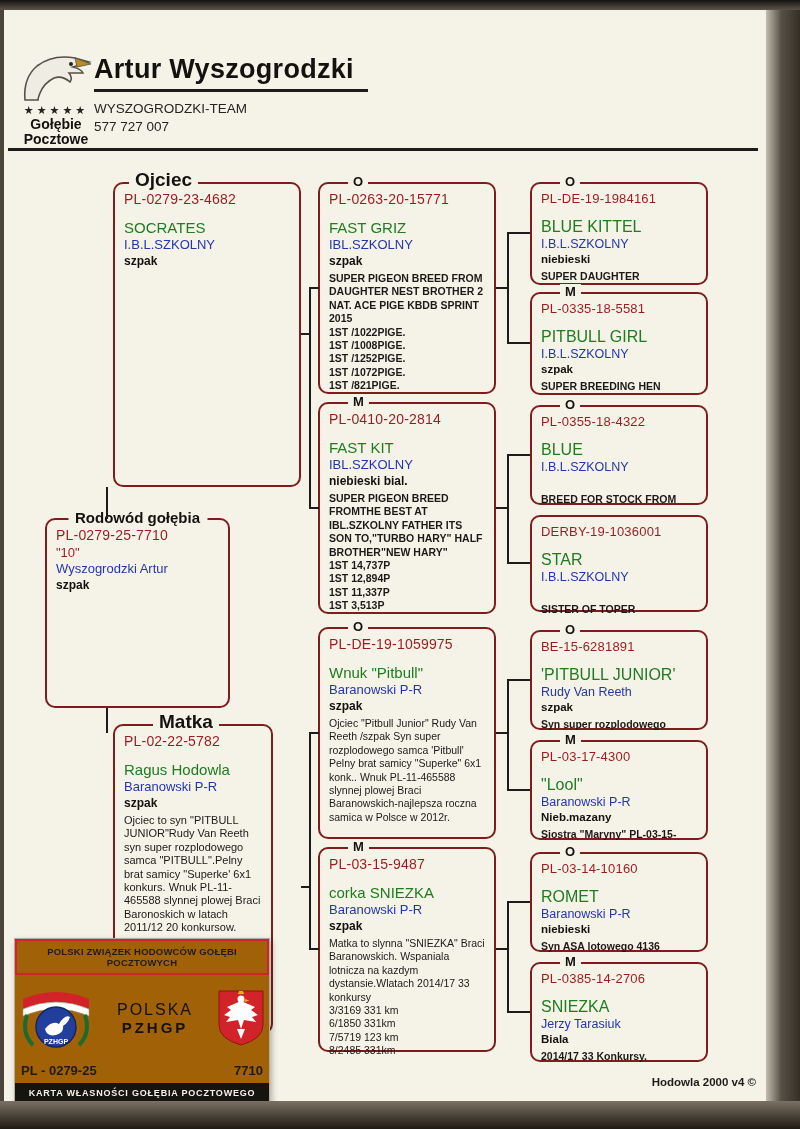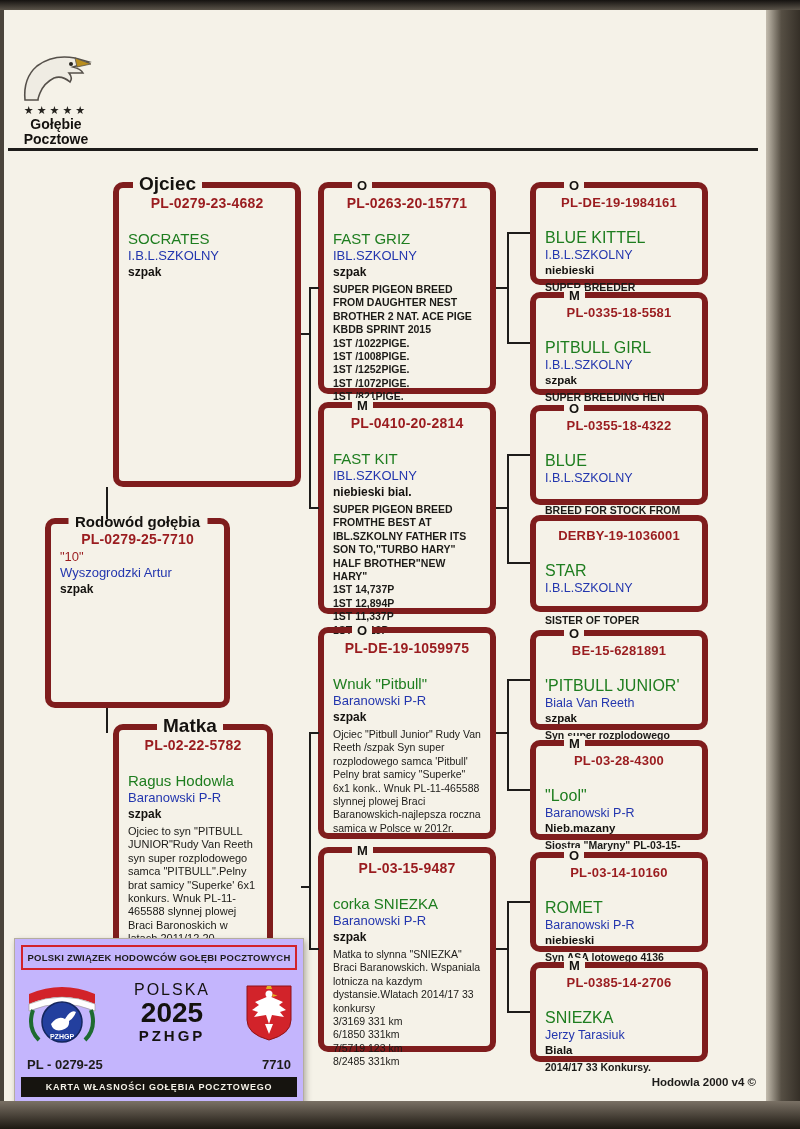--- a/index.html
+++ b/index.html
@@ -18,47 +18,47 @@
   .title-block{position:absolute;left:94px;top:54px;}
   .title{display:inline-block;font-size:27px;font-weight:bold;letter-spacing:.3px;color:#14120f;
          border-bottom:3px solid #1d1c1a;padding:0 14px 4px 0;}
   .team{margin-top:9px;font-size:13.5px;color:#26241f;}
   .phone{margin-top:3px;font-size:13.5px;color:#26241f;}
   .results{position:absolute;right:44px;top:52px;text-align:right;font-size:11px;font-weight:bold;
            line-height:14.3px;color:#1d1c1a;}
   .hrule{position:absolute;left:8px;top:148px;width:750px;height:3px;background:#1d1c1a;}
 
   
-  .pbox{position:absolute;box-sizing:border-box;border:6px solid #7f1d1d;border-radius:10px;
+  .pbox{position:absolute;box-sizing:border-box;border:2px solid #7f1d1d;border-radius:10px;
         padding:7px 9px 5px 9px;background:transparent;}
   .biglabel{position:absolute;top:-15px;background:#f5f2e8;padding:0 6px;font-weight:bold;
             font-size:19px;color:#14120f;white-space:nowrap;}
   .midlabel{position:absolute;top:-11px;left:50%;transform:translateX(-50%);background:#f5f2e8;
             padding:0 7px;font-weight:bold;font-size:15px;color:#14120f;white-space:nowrap;}
   .tab{position:absolute;top:-10px;left:28px;background:#f5f2e8;padding:0 5px;font-weight:bold;
        font-size:13px;color:#14120f;}
-  .ring{font-weight:bold;font-size:14px;color:var(--ring-red,#9a1c1f);letter-spacing:.2px;text-align:center;}
-  .pname{font-size:15px;color:var(--name-green,#1e7d1f);margin-top:19px;}
+  .ring{font-weight:normal;font-size:14px;color:var(--ring-red,#9a1c1f);letter-spacing:.2px;}
+  .pname{font-size:15px;color:var(--name-green,#1e7d1f);margin-top:12px;}
   .club{font-size:13px;color:var(--club-blue,#2336ae);margin-top:1px;}
   .pcolor{font-size:12px;font-weight:bold;color:#14120f;margin-top:2px;min-height:14px;}
   .notes{font-size:10.5px;line-height:13.4px;color:#1b1a17;margin-top:4px;white-space:pre-line;}
   .notes.b{font-weight:bold;}
   .g3 .ring{font-size:13px;}
   .g3 .pname{font-size:16px;}
   .g3 .club{font-size:12.5px;}
   .g3 .pcolor{font-size:11.5px;min-height:15px;}
   .g3 .notes{margin-top:2px;font-weight:bold;}
   .subjname{font-size:13px;color:var(--ring-red,#9a1c1f);margin-top:2px;}
 
   .ln{position:absolute;background:#1d1c1a;}
 
   
-  .card{position:absolute;left:14px;top:938px;width:290px;height:166px;box-sizing:border-box;
-        background:#c4b5fd;border:1px solid #b4ad9f;box-shadow:2px 3px 6px rgba(20,15,5,.3);
-        padding:6px;display:flex;flex-direction:column;z-index:6;}
+  .card{position:absolute;left:14px;top:938px;width:256px;height:166px;box-sizing:border-box;
+        background:#a16207;border:1px solid #b4ad9f;box-shadow:2px 3px 6px rgba(20,15,5,.3);
+        display:flex;flex-direction:column;z-index:6;}
   .fed{border:2px solid var(--fed-red,#d2232a);font-size:9.5px;font-weight:bold;text-align:center;
        padding:5px 2px;color:#1d1c1a;letter-spacing:.2px;}
   .emblems{flex:1;display:flex;align-items:center;justify-content:space-between;padding:2px 4px;}
   .cardcenter{flex:1;text-align:center;}
   .polska{font-size:16px;letter-spacing:2px;color:#14120f;}
   .year{font-size:28px;font-weight:bold;line-height:28px;color:#14120f;}
   .org{font-size:15px;font-weight:bold;letter-spacing:3px;color:#14120f;}
   .ringrow{display:flex;justify-content:space-between;font-weight:bold;font-size:13px;padding:2px 6px 5px 6px;}
   .caption{background:#16140f;color:#f5f2e8;font-size:9px;font-weight:bold;text-align:center;
            padding:5px 2px;letter-spacing:.8px;}
@@ -74,20 +74,25 @@
     <svg width="74" height="50" viewBox="0 0 74 50">
       <path d="M6 48 Q4 26 18 14 Q34 2 56 6 L70 10 Q60 13 54 15 Q62 17 64 21 L50 21 Q54 26 51 30 Q43 23 35 26 Q25 31 21 41 Q19 46 19 48 Z" fill="#efece3" stroke="#55504a" stroke-width="1.6"></path>
       <path d="M56 6 L72 12 L58 15 Z" fill="#b98e1e" stroke="#55504a" stroke-width="0.8"></path>
       <circle cx="52" cy="12" r="2" fill="#26241f"></circle>
     </svg>
     <div class="stars">★★★★★</div>
     <div class="logo-t">Gołębie</div>
     <div class="logo-t">Pocztowe</div>
   </div>
 
+  <div class="title-block">
+    <div class="title">Artur Wyszogrodzki</div>
+    <div class="team">WYSZOGRODZKI-TEAM</div>
+    <div class="phone">577 727 007</div>
+  </div>
 
 
   <div class="hrule"></div>
 
   <div class="pbox" style="left:113px;top:182px;width:188px;height:305px">
     <span class="biglabel" style="left:14px">Ojciec</span>
     <div class="ring">PL-0279-23-4682</div>
     <div class="pname">SOCRATES</div>
     <div class="club">I.B.L.SZKOLNY</div>
     <div class="pcolor">szpak</div>
@@ -158,21 +163,21 @@
 7/5719 123 km
 8/2485 331km</div>
   </div>
 
   <div class="pbox g3" style="left:530px;top:182px;width:178px;height:103px">
     <span class="tab">O</span>
     <div class="ring">PL-DE-19-1984161</div>
     <div class="pname">BLUE KITTEL</div>
     <div class="club">I.B.L.SZKOLNY</div>
     <div class="pcolor">niebieski</div>
-    <div class="notes">SUPER BREEDER</div>
+    <div class="notes">SUPER DAUGHTER</div>
   </div>
 
   <div class="pbox g3" style="left:530px;top:292px;width:178px;height:103px">
     <span class="tab">M</span>
     <div class="ring">PL-0335-18-5581</div>
     <div class="pname">PITBULL GIRL</div>
     <div class="club">I.B.L.SZKOLNY</div>
     <div class="pcolor">szpak</div>
     <div class="notes">SUPER BREEDING HEN</div>
   </div>
@@ -191,28 +196,28 @@
     <div class="pname">STAR</div>
     <div class="club">I.B.L.SZKOLNY</div>
     <div class="pcolor"></div>
     <div class="notes">SISTER OF TOPER</div>
   </div>
 
   <div class="pbox g3" style="left:530px;top:630px;width:178px;height:100px">
     <span class="tab">O</span>
     <div class="ring">BE-15-6281891</div>
     <div class="pname">'PITBULL JUNIOR'</div>
-    <div class="club">Biala Van Reeth</div>
+    <div class="club">Rudy Van Reeth</div>
     <div class="pcolor">szpak</div>
     <div class="notes" style="font-weight:bold">Syn super rozplodowego</div>
   </div>
 
   <div class="pbox g3" style="left:530px;top:740px;width:178px;height:100px">
     <span class="tab">M</span>
-    <div class="ring">PL-03-28-4300</div>
+    <div class="ring">PL-03-17-4300</div>
     <div class="pname">"Lool"</div>
     <div class="club">Baranowski P-R</div>
     <div class="pcolor">Nieb.mazany</div>
     <div class="notes">Siostra "Maryny" PL-03-15-</div>
   </div>
 
   <div class="pbox g3" style="left:530px;top:852px;width:178px;height:100px">
     <span class="tab">O</span>
     <div class="ring">PL-03-14-10160</div>
     <div class="pname">ROMET</div>
@@ -270,21 +275,20 @@
         <path d="M4 14 Q37 0 70 14 L70 24 Q37 10 4 24 Z" fill="#d2232a"></path>
         <path d="M4 24 Q37 10 70 24 L70 31 Q37 17 4 31 Z" fill="#ffffff" stroke="#9a958a" stroke-width="0.6"></path>
         <path d="M8 30 Q2 48 14 60" stroke="#1d6b30" stroke-width="4" fill="none"></path>
         <path d="M66 30 Q72 48 60 60" stroke="#1d6b30" stroke-width="4" fill="none"></path>
         <circle cx="37" cy="42" r="20" style="fill:var(--badge-blue,#233f9e)" stroke="#14265e" stroke-width="1.5"></circle>
         <path d="M26 44 q7 -9 14 -5 q6 -10 11 -7 q-2 6 -7 9 q1 7 -7 9 q-9 2 -11 -6 Z" fill="#fff"></path>
         <text x="37" y="59" text-anchor="middle" font-size="7" font-weight="bold" fill="#ffffff">PZHGP</text>
       </svg>
       <div class="cardcenter">
         <div class="polska">POLSKA</div>
-        <div class="year">2025</div>
         <div class="org">PZHGP</div>
       </div>
       <svg width="48" height="58" viewBox="0 0 48 58">
         <path d="M2 2 H46 V36 Q46 50 24 56 Q2 50 2 36 Z" fill="#d2232a" stroke="#8e1318" stroke-width="1"></path>
         <path d="M24 12 L10 18 L14 21 L7 26 L13 28 L9 33 L21 31 L24 40 L27 31 L39 33 L35 28 L41 26 L34 21 L38 18 Z" fill="#ffffff"></path>
         <circle cx="24" cy="10" r="3.5" fill="#ffffff"></circle>
         <path d="M21 5 h6 l-1 -3 h-4 Z" fill="#e0b420"></path>
         <path d="M27.5 10 l5 1.5 l-5 1.5 Z" fill="#e0b420"></path>
         <path d="M20 40 L24 50 L28 40 Z" fill="#ffffff"></path>
       </svg>

